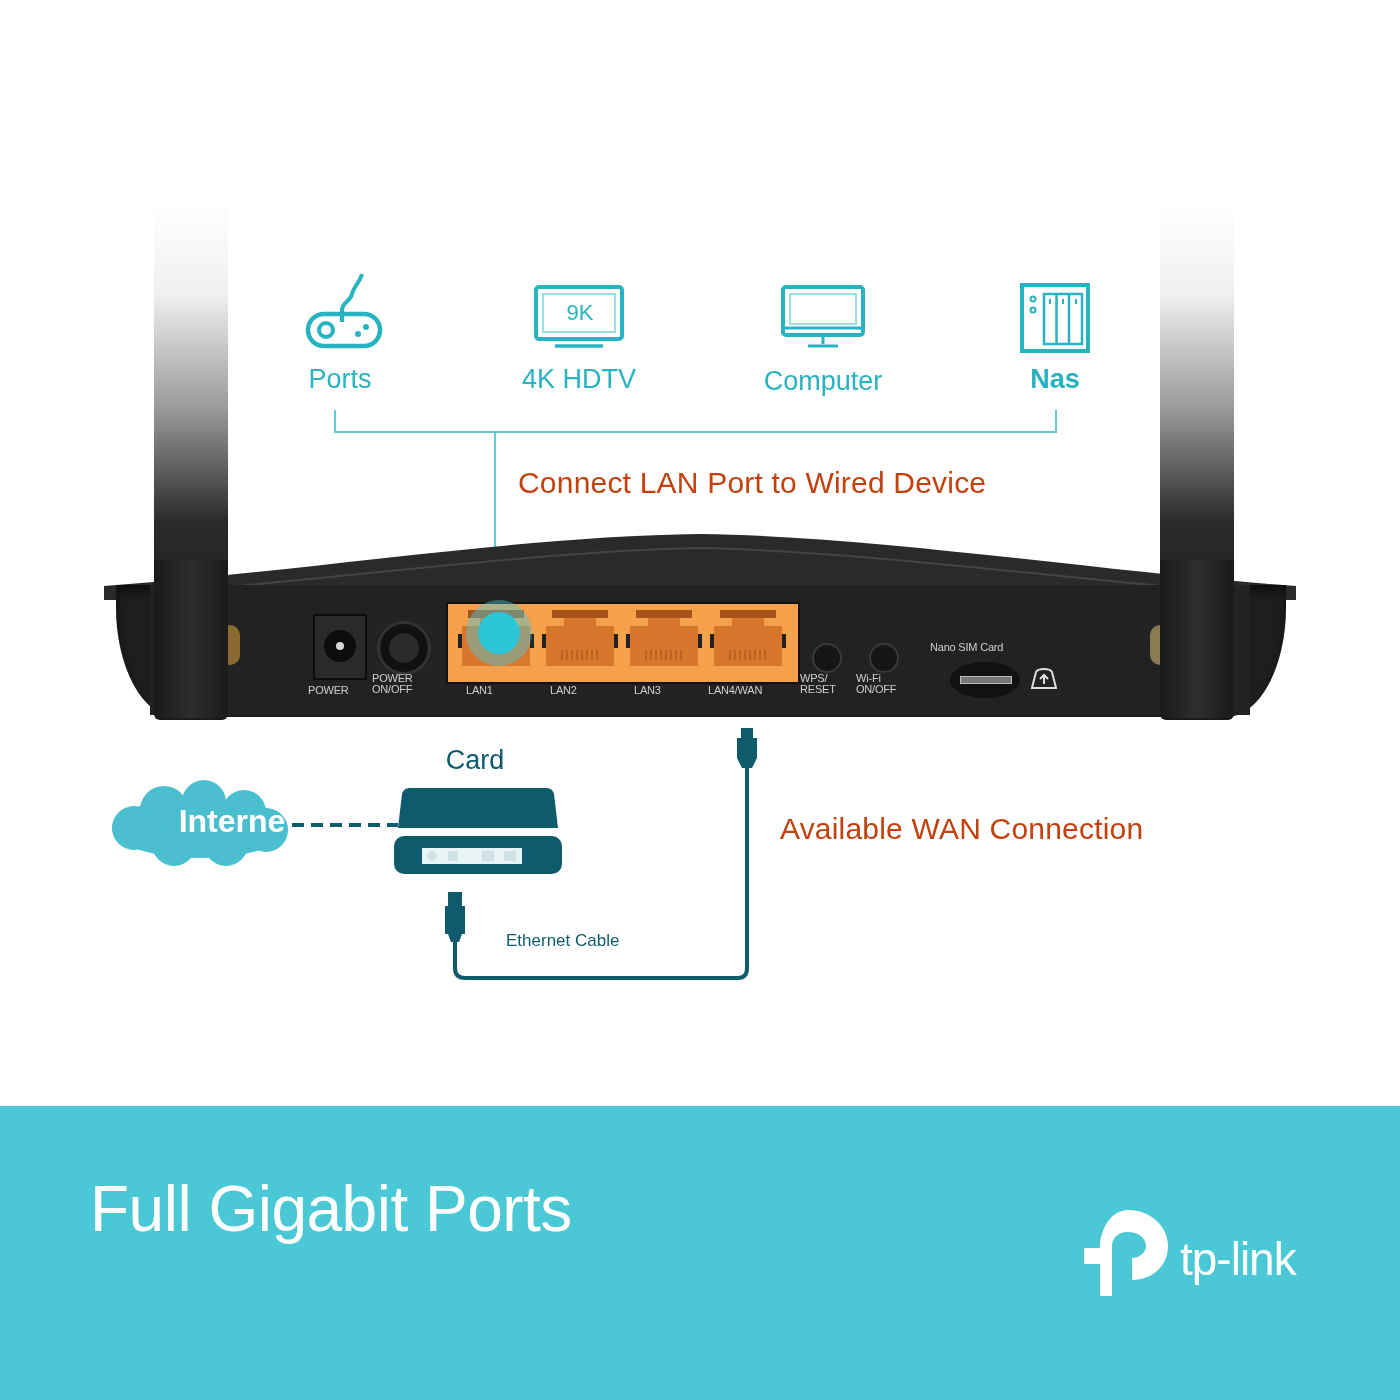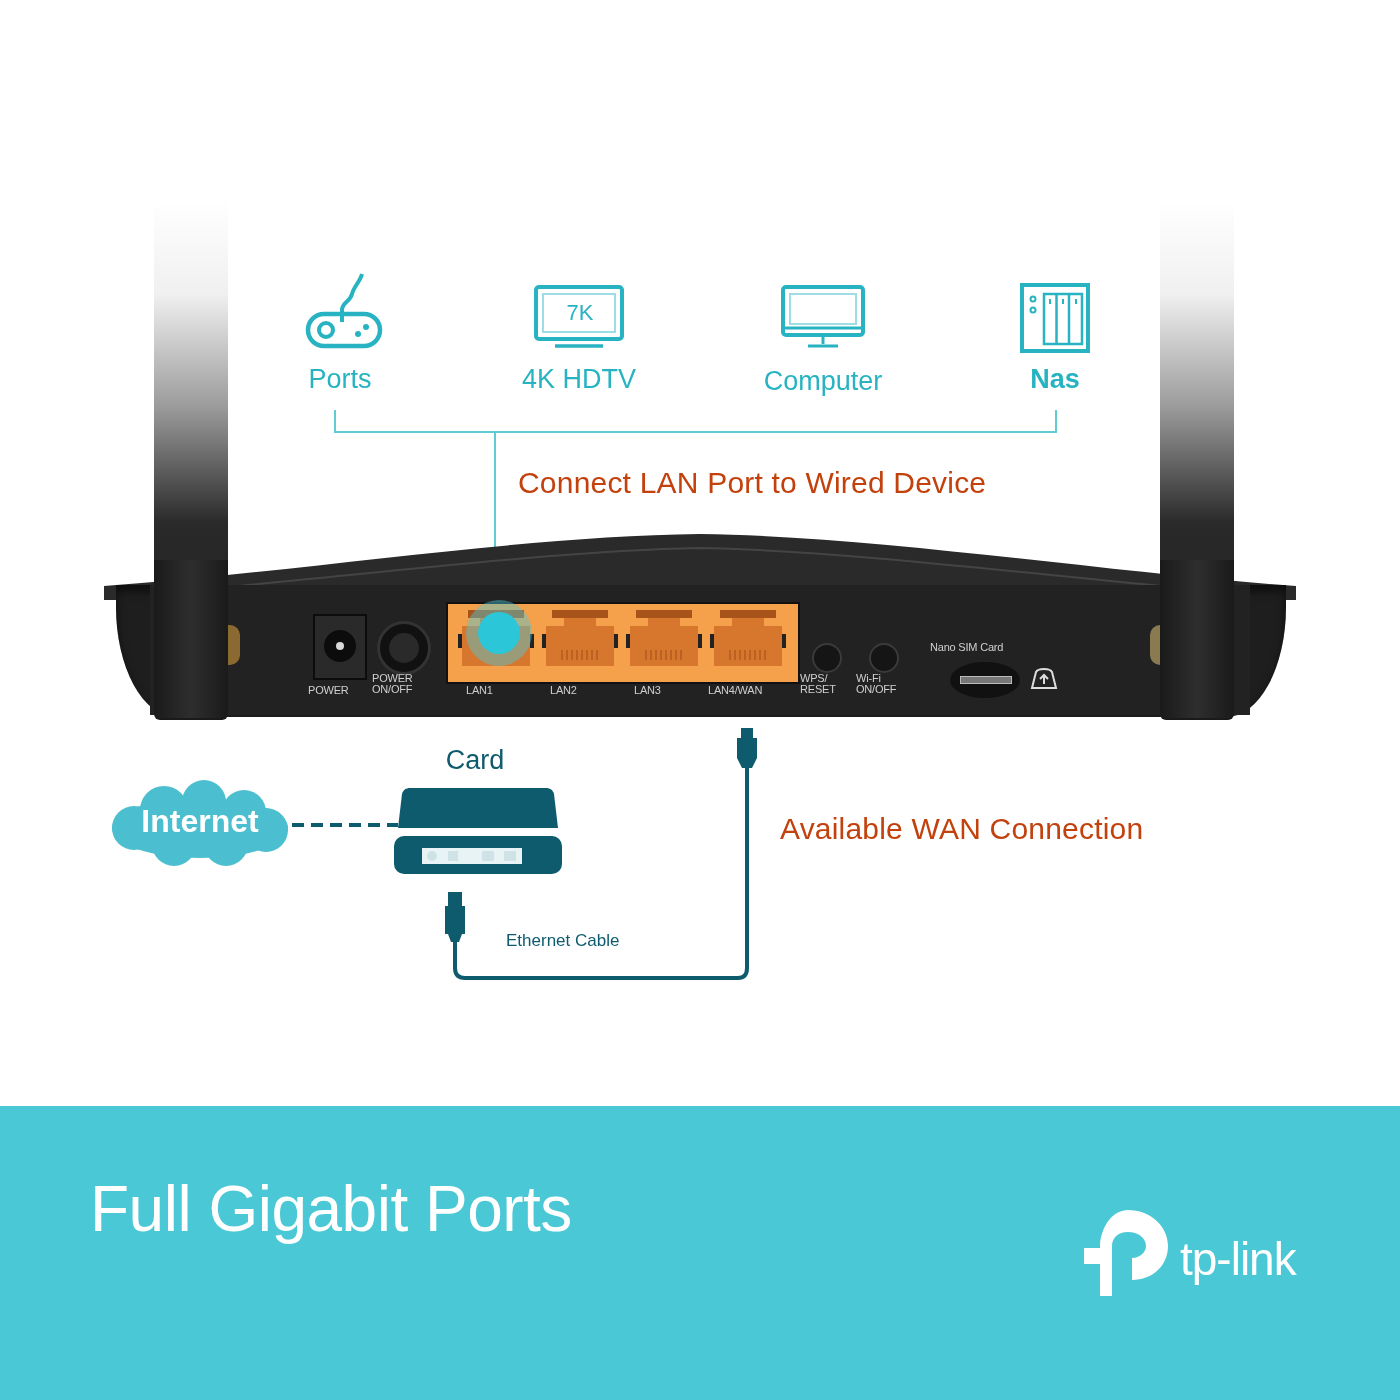--- a/index.html
+++ b/index.html
@@ -30,21 +30,21 @@
   </svg>
   <div class="device-label" style="left:240px; top:364px;">Ports</div>
 </div>
 
 <div>
   <svg class="abs" style="left:533px; top:284px;" width="94" height="66" viewBox="0 0 94 66">
     <rect x="3" y="3" width="86" height="52" rx="3" fill="none" stroke="#27b3c1" stroke-width="4"></rect>
     <rect x="10" y="10" width="72" height="38" fill="none" stroke="#9fdde4" stroke-width="2"></rect>
     <line x1="22" y1="62" x2="70" y2="62" stroke="#27b3c1" stroke-width="3.5"></line>
   </svg>
-  <div class="abs" style="left:556px; top:300px; width:48px; text-align:center; color:#27b3c1; font-size:22px;">7K</div>
+  <div class="abs" style="left:556px; top:300px; width:48px; text-align:center; color:#27b3c1; font-size:22px;">9K</div>
   <div class="device-label" style="left:479px; top:364px;">4K HDTV</div>
 </div>
 
 <div>
   <svg class="abs" style="left:780px; top:284px;" width="86" height="66" viewBox="0 0 86 66">
     <rect x="3" y="3" width="80" height="48" rx="3" fill="none" stroke="#27b3c1" stroke-width="4"></rect>
     <rect x="10" y="10" width="66" height="30" fill="none" stroke="#9fdde4" stroke-width="2"></rect>
     <line x1="4" y1="44" x2="82" y2="44" stroke="#27b3c1" stroke-width="3"></line>
     <line x1="43" y1="51" x2="43" y2="60" stroke="#27b3c1" stroke-width="3"></line>
     <line x1="28" y1="62" x2="58" y2="62" stroke="#27b3c1" stroke-width="3"></line>
@@ -194,21 +194,21 @@
     <ellipse cx="96" cy="48" rx="88" ry="30"></ellipse>
     <circle cx="60" cy="30" r="24"></circle>
     <circle cx="100" cy="22" r="22"></circle>
     <circle cx="140" cy="32" r="22"></circle>
     <circle cx="30" cy="48" r="22"></circle>
     <circle cx="162" cy="50" r="22"></circle>
     <circle cx="70" cy="64" r="22"></circle>
     <circle cx="122" cy="64" r="22"></circle>
   </g>
 </svg>
-<div class="abs" style="left:104px; top:803px; width:192px; text-align:center; color:#ffffff; font-size:32px; font-weight:bold;">Internet</div>
+<div class="abs" style="left:104px; top:803px; width:192px; text-align:right; color:#ffffff; font-size:32px; font-weight:bold;">Internet</div>
 
 <svg class="abs" style="left:290px; top:820px;" width="110" height="10">
   <line x1="2" y1="5" x2="108" y2="5" stroke="#0e5b6e" stroke-width="4" stroke-dasharray="12 7"></line>
 </svg>
 
 <div class="abs teal-dark" style="left:400px; top:745px; width:150px; text-align:center; font-size:27px;">Card</div>
 <svg class="abs" style="left:392px; top:786px;" width="172" height="92" viewBox="0 0 172 92">
   <path d="M6 42 L10 8 C11 4 14 2 18 2 H154 C158 2 161 4 162 8 L166 42 Z" fill="#0e5b6e"></path>
   <rect x="2" y="50" width="168" height="38" rx="10" fill="#0e5b6e"></rect>
   <rect x="30" y="62" width="100" height="16" fill="#e8f3f5"></rect>

